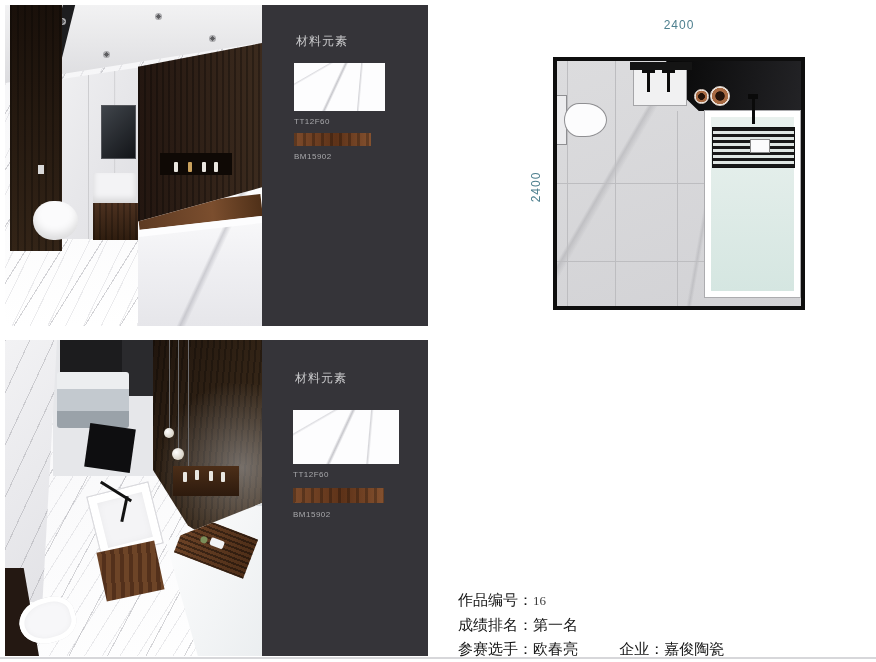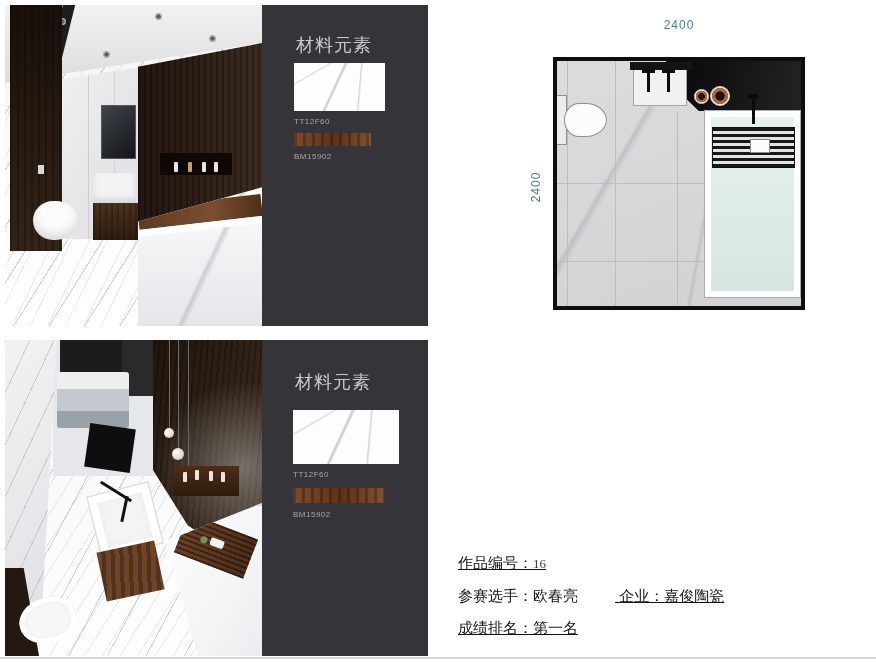--- a/index.html
+++ b/index.html
@@ -110,21 +110,21 @@
     clip-path:polygon(10% 25%,100% 0,100% 100%,40% 100%);
     box-shadow:inset 3px 3px 0 #d9dde0;}
   .s2-tray{position:absolute;left:24px;top:22px;width:74px;height:42px;transform:rotate(21deg);
     background:
       repeating-linear-gradient(0deg, rgba(0,0,0,.4) 0 2px, transparent 2px 5px),
       linear-gradient(90deg,#6b4226,#4e2e18);}
   .tray-item{position:absolute;border-radius:2px;}
 
   
   .mat-panel{position:absolute;top:0;width:166px;background:#353439;}
-  .mat-title{position:absolute;color:#c9c9cb;font-size:18px;letter-spacing:1px;}
+  .mat-title{position:absolute;color:#c9c9cb;font-size:12px;letter-spacing:1px;}
   .swatch-marble{position:absolute;
     background:
       linear-gradient(115deg, transparent 44%, #c7c7cc 46%, transparent 48%),
       linear-gradient(95deg, transparent 70%, #d6d6da 71%, transparent 73%),
       linear-gradient(150deg, transparent 20%, #dedee2 21%, transparent 23%),
       #fdfdfe;}
   .swatch-wood{position:absolute;
     background:
       repeating-linear-gradient(92deg, rgba(0,0,0,.25) 0 3px, transparent 3px 9px),
       linear-gradient(90deg,#7d4b2b,#5d3218 55%,#84512f);}
@@ -164,21 +164,21 @@
     border:1px solid #888;}
   .plan-faucet{position:absolute;left:195px;top:37px;width:3px;height:26px;background:#0a0a0a;}
   .plan-knob{position:absolute;left:191px;top:33px;width:10px;height:5px;background:#0a0a0a;}
 
   
   .notes{position:absolute;left:465px;top:358px;width:400px;height:186px;border:2px solid #161616;
     box-sizing:border-box;background:#fff;font-family:"Liberation Serif",serif;color:#222;}
   .notes-title{margin-top:10px;text-align:center;font-size:21px;letter-spacing:10px;color:#333;}
   .notes-sub{margin:16px 0 0 13px;font-size:15px;}
   .notes-line{margin:14px 12px 0 12px;font-size:13.5px;letter-spacing:.4px;white-space:nowrap;}
-  .footer{position:absolute;left:458px;top:547px;font-size:15px;color:#141414;line-height:32px;text-decoration:underline;}
+  .footer{position:absolute;left:458px;top:588px;font-size:15px;color:#141414;line-height:24px;}
   .footer .seg1{display:inline-block;width:157px;}
   .entry-val{font-family:"Liberation Serif",serif;font-size:13px;color:#3c3c3c;}
   .bottom-rule{position:absolute;left:0;top:657px;width:876px;height:2px;background:#d7d7da;}
 </style>
 </head>
 <body>
 
 <div class="canvas">
 
   <div class="block" style="left:5px;top:5px;width:423px;height:321px;">
@@ -293,22 +293,22 @@
       <div class="swatch-label" style="left:31px;top:170px;">BM15902</div>
     </div>
   </div>
 
 
   <div class="footer">
     <div>
       <span>作品编号：</span><span class="entry-val">16</span>
     </div>
     <div>
+      <span>成绩排名：</span><span>第一名</span>
+    </div>
+    <div>
       <span class="seg1"><span>参赛选手：</span><span>欧春亮</span></span>
       <span>企业：</span><span>嘉俊陶瓷</span>
     </div>
-    <div>
-      <span>成绩排名：</span><span>第一名</span>
-    </div>
   </div>
 
   <div class="bottom-rule"></div>
 </div>
 
 </body></html>

